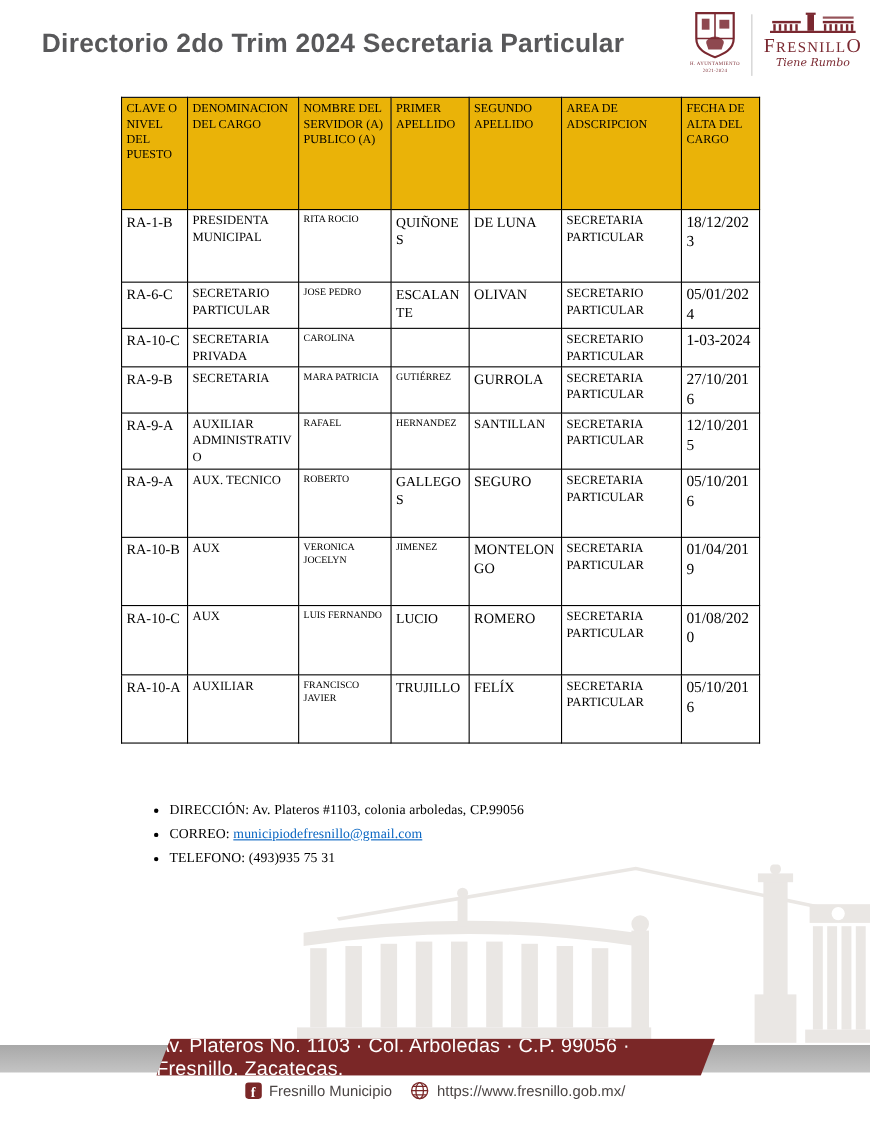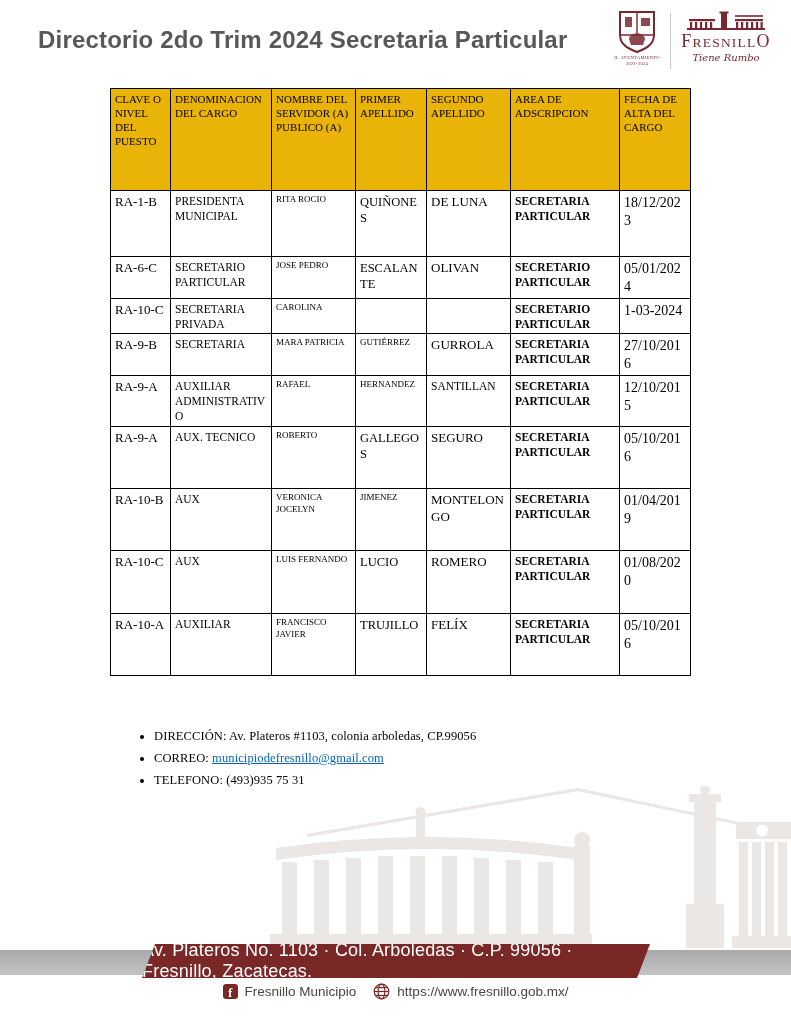--- a/index.html
+++ b/index.html
@@ -3,21 +3,21 @@
 <meta charset="utf-8">
 <style>
   html,body{margin:0;padding:0;background:#ffffff;}
   .page{position:relative;width:791px;height:1024px;background:#fff;overflow:hidden;
         font-family:"Liberation Serif",serif;color:#000;}
 
   
   .title{position:absolute;left:38px;top:26px;width:600px;
          font-family:"Liberation Sans",sans-serif;font-weight:bold;font-size:24px;
          color:#58585a;letter-spacing:.2px;}
-  .logo{position:absolute;right:19px;top:10px;display:flex;align-items:flex-start;gap:9px;}
+  .logo{position:absolute;right:6px;top:10px;display:flex;align-items:flex-start;gap:9px;}
   .crest{width:48px;text-align:center;}
   .crest svg{display:block;margin:0 auto;}
   .crest-caption{font-size:4.5px;line-height:1.3;color:#7a2830;letter-spacing:.3px;margin-top:1px;}
   .logo-divider{width:1px;height:56px;background:#c9c9c9;margin-top:3px;}
   .wordmark-block{text-align:center;color:#7a2830;padding-top:1px;width:92px;}
   .monument-icon{display:block;margin:0 auto 1px auto;}
   .wordmark{font-family:"Liberation Serif",serif;font-size:13.5px;letter-spacing:1.2px;line-height:1.05;white-space:nowrap;}
   .wordmark .cap{font-size:18px;}
   .tagline{font-family:"DejaVu Serif",serif;font-style:italic;font-size:10px;margin-top:1px;}
 
@@ -35,21 +35,21 @@
   tbody tr:nth-child(6){height:62px;}
   tbody tr:nth-child(7){height:62px;}
   tbody tr:nth-child(8){height:63px;}
   tbody tr:nth-child(9){height:62px;}
   tbody tr:nth-child(10){height:41px;padding-left:40px;}
   tbody td:nth-child(1){font-size:13px;}
   tbody td:nth-child(2){font-size:11.5px;}
   tbody td:nth-child(3){font-size:9px;}
   tbody td:nth-child(4){font-size:12.5px;}
   tbody td:nth-child(5){font-size:13px;}
-  tbody td:nth-child(6){font-size:11.5px;font-weight:bold;}
+  tbody td:nth-child(6){font-size:11.5px;}
   tbody td:nth-child(7){font-size:14px;}
   tbody tr:nth-child(4) td:nth-child(4),
   tbody tr:nth-child(5) td:nth-child(4),
   tbody tr:nth-child(7) td:nth-child(4){font-size:9px;}
   tbody tr:nth-child(10) td:nth-child(4){font-size:14px;}
   tbody tr:nth-child(5) td:nth-child(5){font-size:11.5px;margin-left:16px;}
 
   
   ul.contact{position:absolute;left:128px;top:729px;margin:0;padding-left:26px;
              font-size:12.5px;list-style:disc;}

